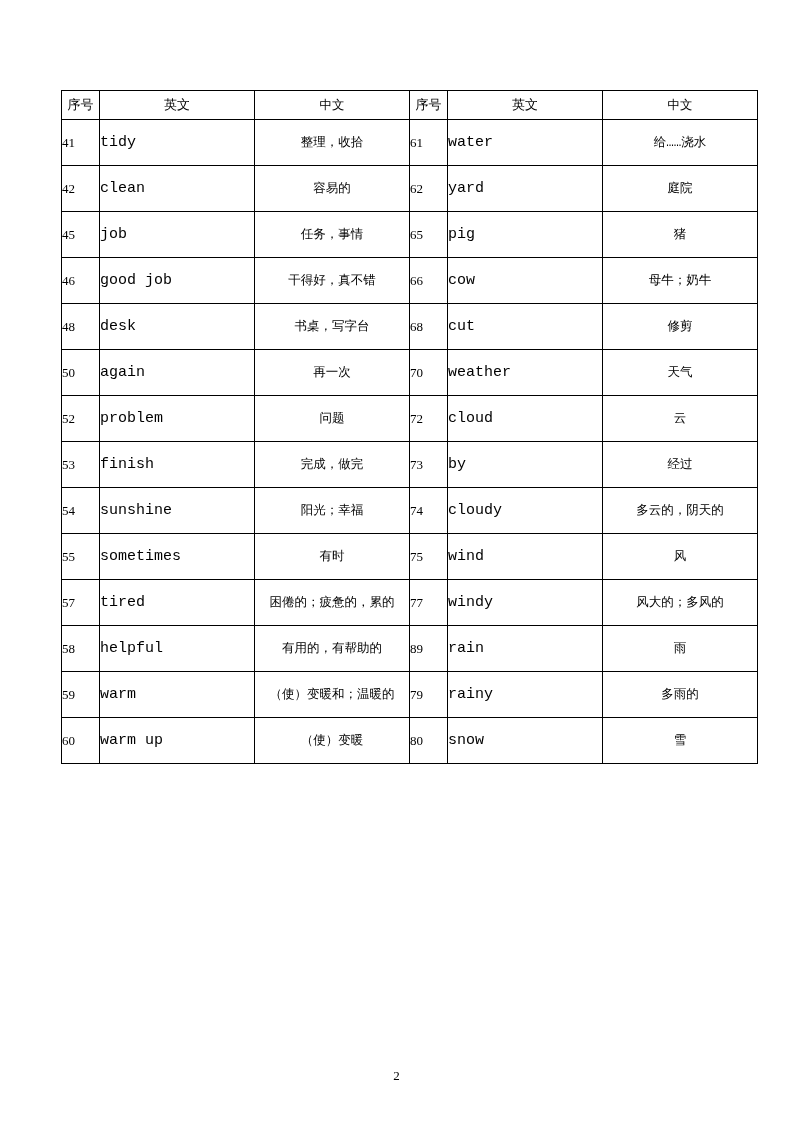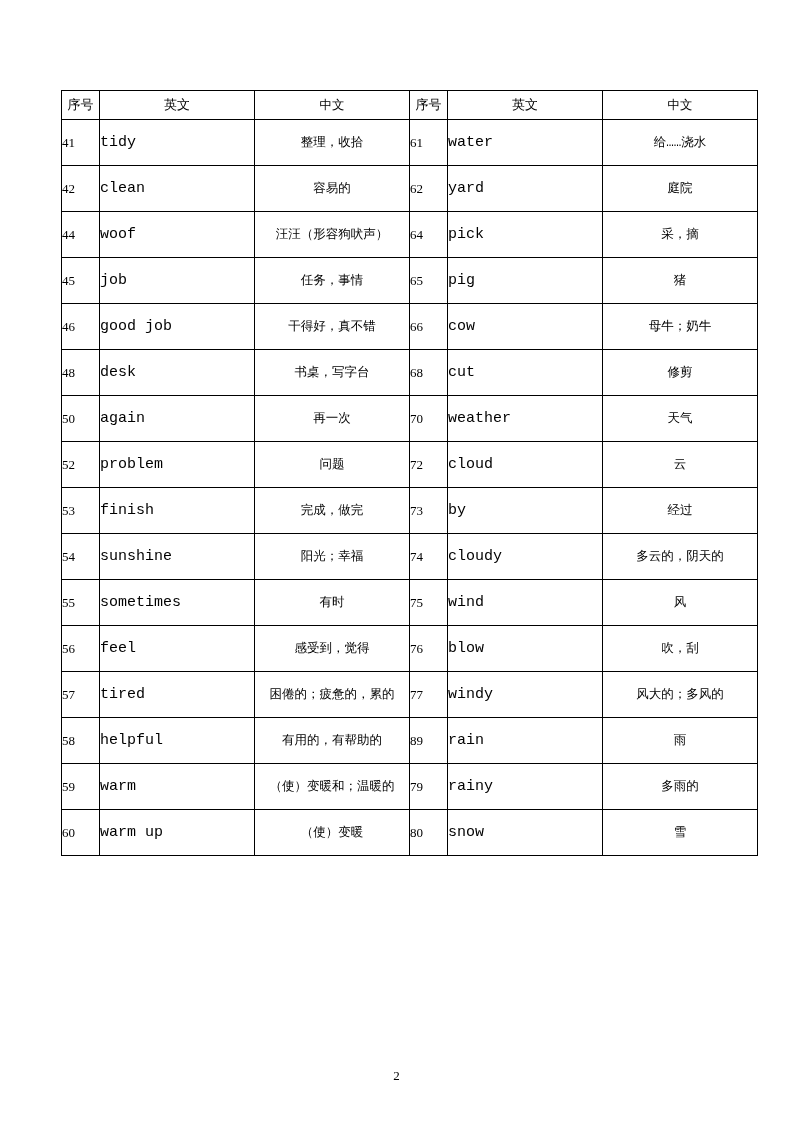--- a/index.html
+++ b/index.html
@@ -119,28 +119,20 @@
         </tr>
         <tr>
           <td class="num">42</td>
           <td class="en">clean</td>
           <td class="cn">容易的</td>
           <td class="num">62</td>
           <td class="en">yard</td>
           <td class="cn">庭院</td>
         </tr>
         <tr>
-          <td class="num">44</td>
-          <td class="en">woof</td>
-          <td class="cn">汪汪（形容狗吠声）</td>
-          <td class="num">64</td>
-          <td class="en">pick</td>
-          <td class="cn">采，摘</td>
-        </tr>
-        <tr>
           <td class="num">45</td>
           <td class="en">job</td>
           <td class="cn">任务，事情</td>
           <td class="num">65</td>
           <td class="en">pig</td>
           <td class="cn">猪</td>
         </tr>
         <tr>
           <td class="num">46</td>
           <td class="en">good job</td>
@@ -191,28 +183,20 @@
         </tr>
         <tr>
           <td class="num">55</td>
           <td class="en">sometimes</td>
           <td class="cn">有时</td>
           <td class="num">75</td>
           <td class="en">wind</td>
           <td class="cn">风</td>
         </tr>
         <tr>
-          <td class="num">56</td>
-          <td class="en">feel</td>
-          <td class="cn">感受到，觉得</td>
-          <td class="num">76</td>
-          <td class="en">blow</td>
-          <td class="cn">吹，刮</td>
-        </tr>
-        <tr>
           <td class="num">57</td>
           <td class="en">tired</td>
           <td class="cn">困倦的；疲惫的，累的</td>
           <td class="num">77</td>
           <td class="en">windy</td>
           <td class="cn">风大的；多风的</td>
         </tr>
         <tr>
           <td class="num">58</td>
           <td class="en">helpful</td>

